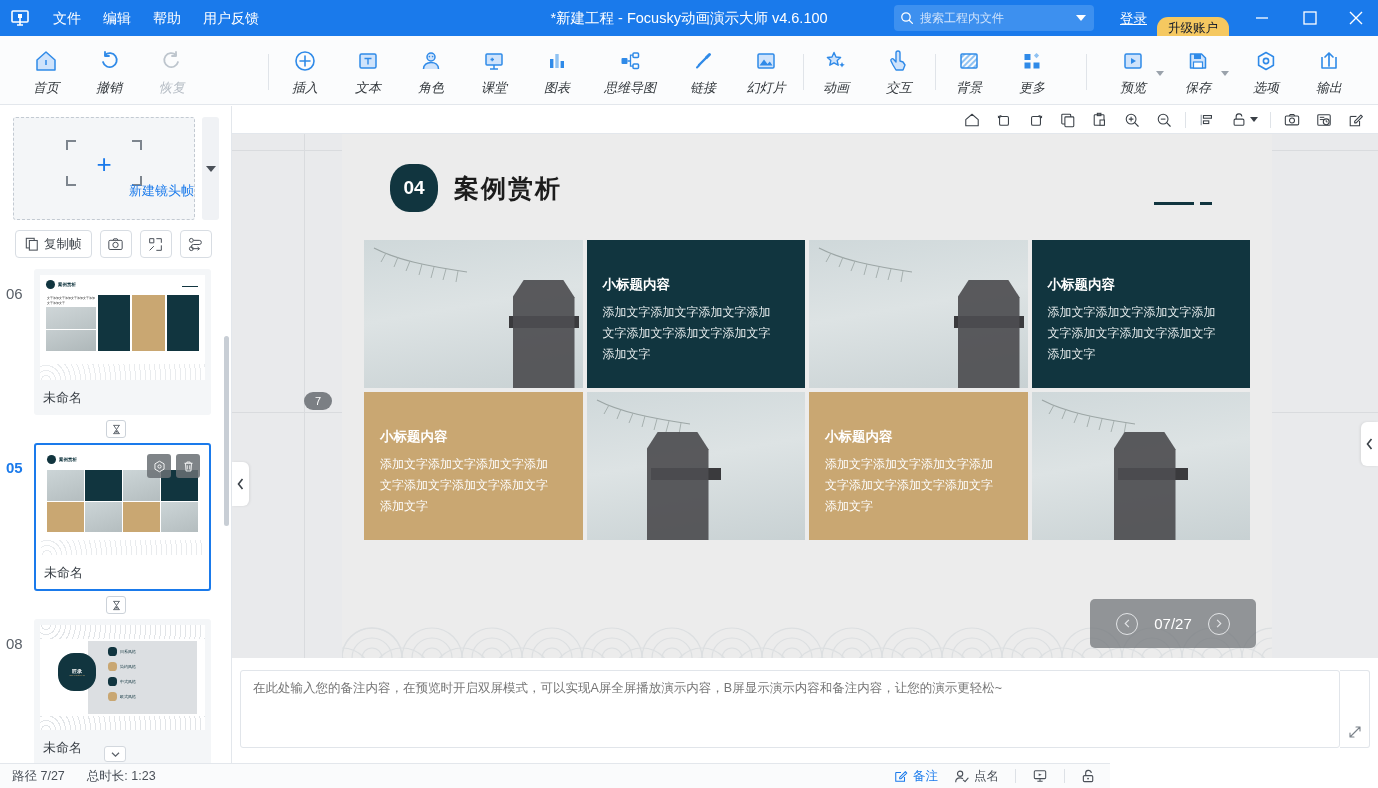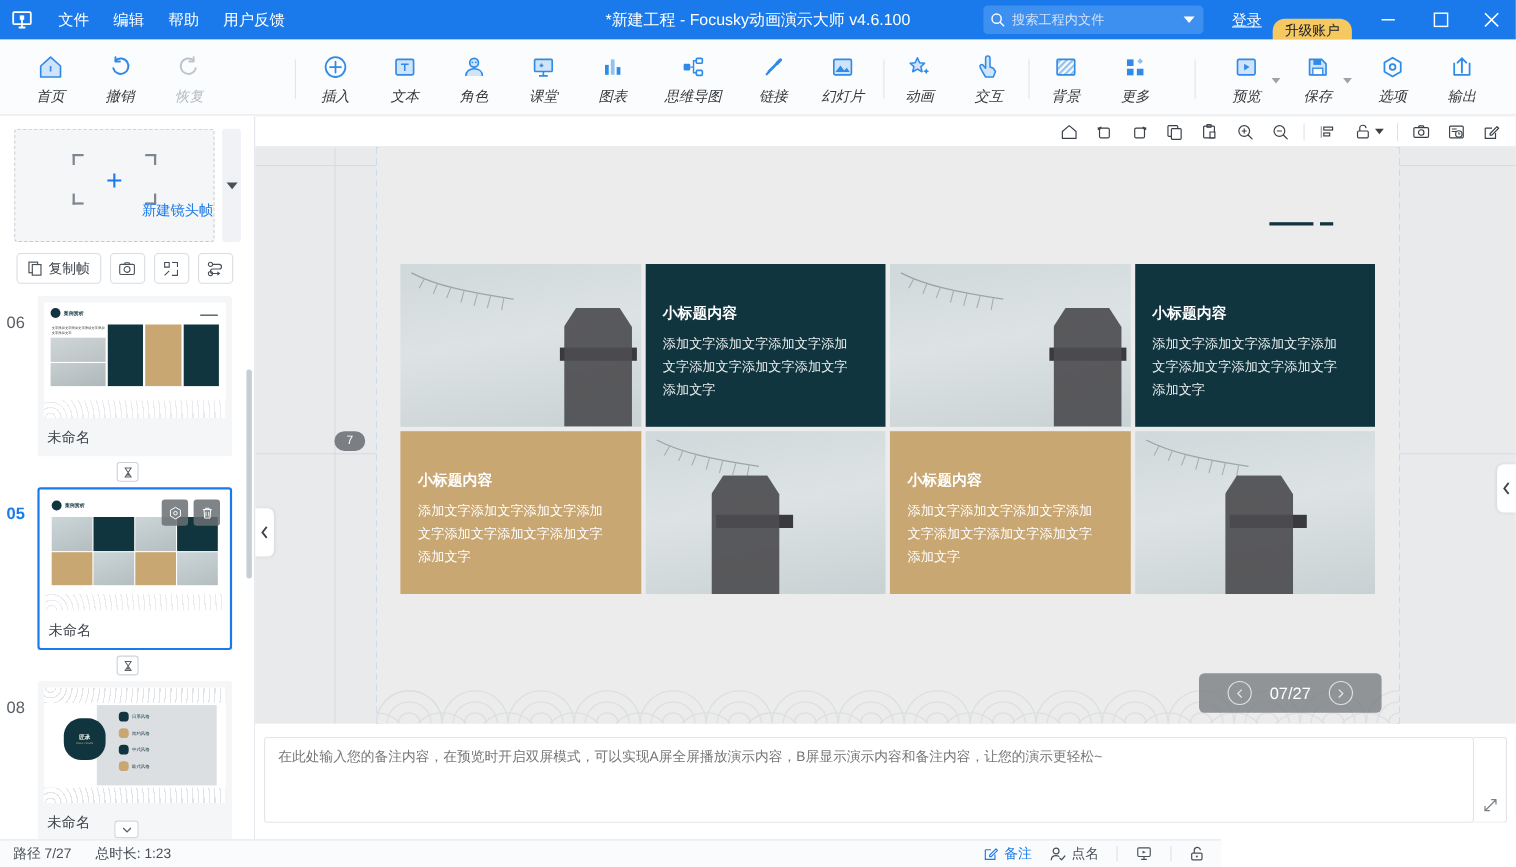--- a/index.html
+++ b/index.html
@@ -201,21 +201,21 @@
     background: #4d4d50;
     clip-path: polygon(18% 0,82% 0,100% 16%,100% 100%,0 100%,0 16%);
     opacity: 0.92;
   }
   .roof2 { position:absolute; right: 4px; bottom: 60px; width: 70px; height: 12px; background:#3a3a3d; }
   .branch { position: absolute; left: 8px; top: 6px; width: 120px; height: 52px; opacity: .55;}
 
   .wave-deco { position: absolute; left: 0; bottom: 0; width: 930px; height: 116px; overflow:hidden; }
 
   .pager {
-    position: absolute; right: 16px; bottom: 10px; width: 166px; height: 36px;
+    position: absolute; right: 16px; bottom: 10px; width: 166px; height: 49px;
     background: rgba(110,114,118,0.72); border-radius: 5px; color: #fff;
     display: flex; align-items: center; justify-content: center; gap: 16px;
   }
   .pg-circ { width: 22px; height: 22px; border: 1.5px solid #e2e4e6; border-radius: 50%;
     display:flex; align-items:center; justify-content:center; cursor:pointer; }
   .pg-text { font-size: 15px; }
 
   .collapse-handle {
     position: absolute; left: 232px; top: 462px; width: 17px; height: 44px;
     background: #fff; border-radius: 0 6px 6px 0; display: flex;
@@ -801,20 +801,24 @@
     <div class="guide-h" style="top:278px"></div>
     <div class="guide-h" style="top:16px"></div>
 
     <div class="frame-badge">7</div>
 
     <div class="sel-left" style="left:110px"></div>
     <div class="sel-right" style="left:1038px"></div>
 
     <div class="slide">
 
+      <div class="slide-head">
+        <div class="badge04">04</div>
+        <div class="slide-title">案例赏析</div>
+      </div>
 
       <div class="dash-deco">
         <span class="l1"></span>
           <span class="l2"></span>
       </div>
 
       <div class="grid-area">
 
         <div class="cell photo">
           <svg class="branch" viewBox="0 0 120 52">

